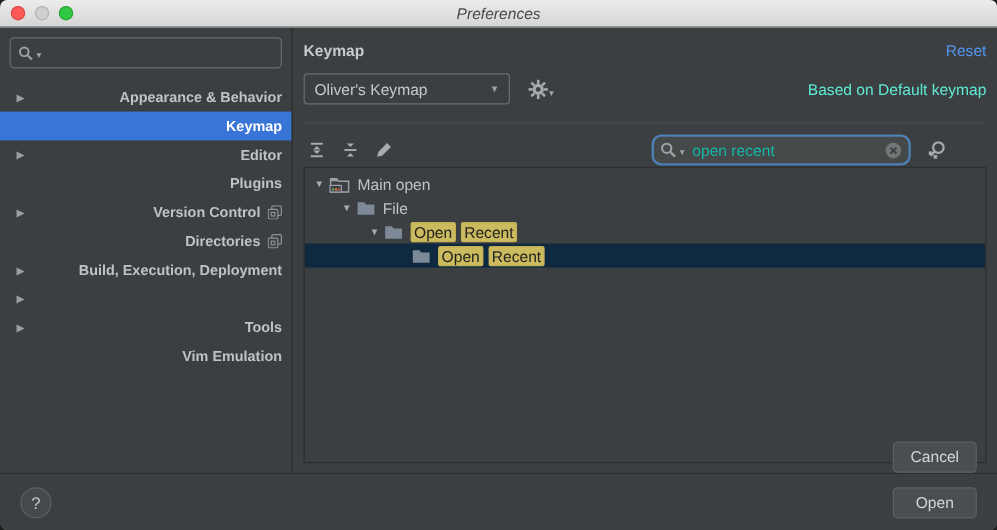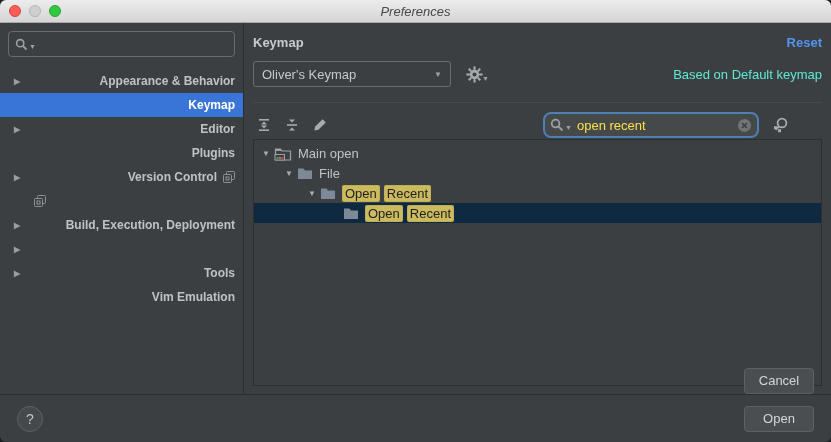--- a/index.html
+++ b/index.html
@@ -25,34 +25,34 @@
   .sb-list{margin-top:4px;}
   .sb-item{height:24px;display:flex;align-items:center;font-size:12px;font-weight:bold;color:#c0c3c5;cursor:default;padding-left:14px;padding-right:8px;}
   .sb-item .arrow{width:14px;font-size:8px;color:#9b9ea0;flex:0 0 14px;}
   .sb-item.selected{background:#3875d7;color:#ffffff;}
   .sb-item .sb-label{flex:1 1 auto;white-space:nowrap;overflow:hidden;text-align:right;}
   .shared-ic{flex:0 0 auto;margin-left:6px;}
   
   .content{flex:1 1 auto;display:flex;flex-direction:column;min-width:0;padding:0 9px;}
   .content-header{display:flex;align-items:baseline;margin-top:12px;}
   .page-title{font-size:13px;font-weight:bold;color:#c8cacc;}
-  .reset-link{margin-left:auto;font-size:13px;font-weight:bold;color:#5394f0;cursor:pointer;padding-left:20px;}
+  .reset-link{margin-left:auto;font-size:13px;font-weight:normal;color:#5394f0;cursor:pointer;padding-left:20px;}
   .keymap-row{display:flex;align-items:center;margin-top:11px;}
-  .km-select{width:198px;height:26px;border:1px solid #6a6d6f;border-radius:3px;display:flex;align-items:center;padding:0 8px;color:#c6c9cb;font-size:13px;cursor:default;box-sizing:border-box;justify-content:space-between;}
+  .km-select{width:172px;height:26px;border:1px solid #6a6d6f;border-radius:3px;display:flex;align-items:center;padding:0 8px;color:#c6c9cb;font-size:13px;cursor:default;box-sizing:border-box;justify-content:space-between;}
   .km-select .sel-arrow{margin-left:auto;font-size:8px;color:#9ea1a3;}
   .gear-btn{margin-left:15px;display:flex;align-items:flex-start;cursor:pointer;}
   .gear-caret{font-size:7px;color:#9ea1a3;transform:translateY(9px);margin-left:-1px;}
   .based-on{margin-left:auto;font-size:13px;color:#5eead4;}
   .soft-sep{height:1px;background:#47494b;margin-top:15px;}
   
   .toolbar{display:flex;align-items:center;margin-top:9px;height:26px;padding-right:32px;}
   .tb-ic{display:flex;align-items:center;justify-content:center;width:22px;height:22px;cursor:pointer;}
   .tb-ic + .tb-ic{margin-left:6px;}
   .km-search{margin-left:auto;width:202px;height:22px;border-radius:8px;border:2px solid #4e7fb5;background:#45494a;display:flex;align-items:center;padding:0 5px;box-sizing:content-box;}
-  .km-search input{flex:1;background:transparent;border:none;outline:none;color:#fde047;font-size:13px;min-width:0;margin-left:3px;}
+  .km-search input{flex:1;background:transparent;border:none;outline:none;color:#14b8a6;font-size:13px;min-width:0;margin-left:3px;}
   .clear-btn{flex:0 0 auto;cursor:pointer;display:flex;}
   .shortcut-btn{margin-left:13px;cursor:pointer;display:flex;}
   
   .tree-panel{flex:1 1 auto;border:1px solid #2c2e2f;margin-top:1px;margin-bottom:8px;padding-top:3px;overflow:hidden;}
   .tree-row{height:20px;display:flex;align-items:center;font-size:13px;color:#c0c3c5;cursor:default;white-space:nowrap;}
   .tree-row.selected{background:#0f2940;}
   .twisty{width:16px;flex:0 0 16px;text-align:center;font-size:8px;color:#a9acae;}
   .t-ind-0{padding-left:4px;} .t-ind-1{padding-left:27px;} .t-ind-2{padding-left:50px;} .t-ind-3{padding-left:89px;}
   .f-icon{margin-right:6px;flex:0 0 auto;display:flex;}
   .hl{background:#ccba5e;border:1px solid #a3944045;color:#1f1f1f;border-radius:2px;padding:0 2px;margin-right:4px;line-height:15px;}
@@ -121,20 +121,21 @@
             <svg width="12" height="12" viewBox="0 0 12 12">
                 <rect x="3.5" y="0.5" width="8" height="8" rx="1" fill="none" stroke="#8f9294"></rect>
                 <rect x="0.5" y="3.5" width="8" height="8" rx="1" fill="#3c3f41" stroke="#8f9294"></rect>
                 <rect x="3" y="6" width="3" height="3" fill="none" stroke="#8f9294"></rect>
               </svg>
           </span>
         </div>
 
         <div class="sb-item">
           <span class="arrow"></span>
+          <span class="sb-label">Directories</span>
           <span class="shared-ic">
             <svg width="12" height="12" viewBox="0 0 12 12">
                 <rect x="3.5" y="0.5" width="8" height="8" rx="1" fill="none" stroke="#8f9294"></rect>
                 <rect x="0.5" y="3.5" width="8" height="8" rx="1" fill="#3c3f41" stroke="#8f9294"></rect>
                 <rect x="3" y="6" width="3" height="3" fill="none" stroke="#8f9294"></rect>
               </svg>
           </span>
         </div>
 
         <div class="sb-item">

